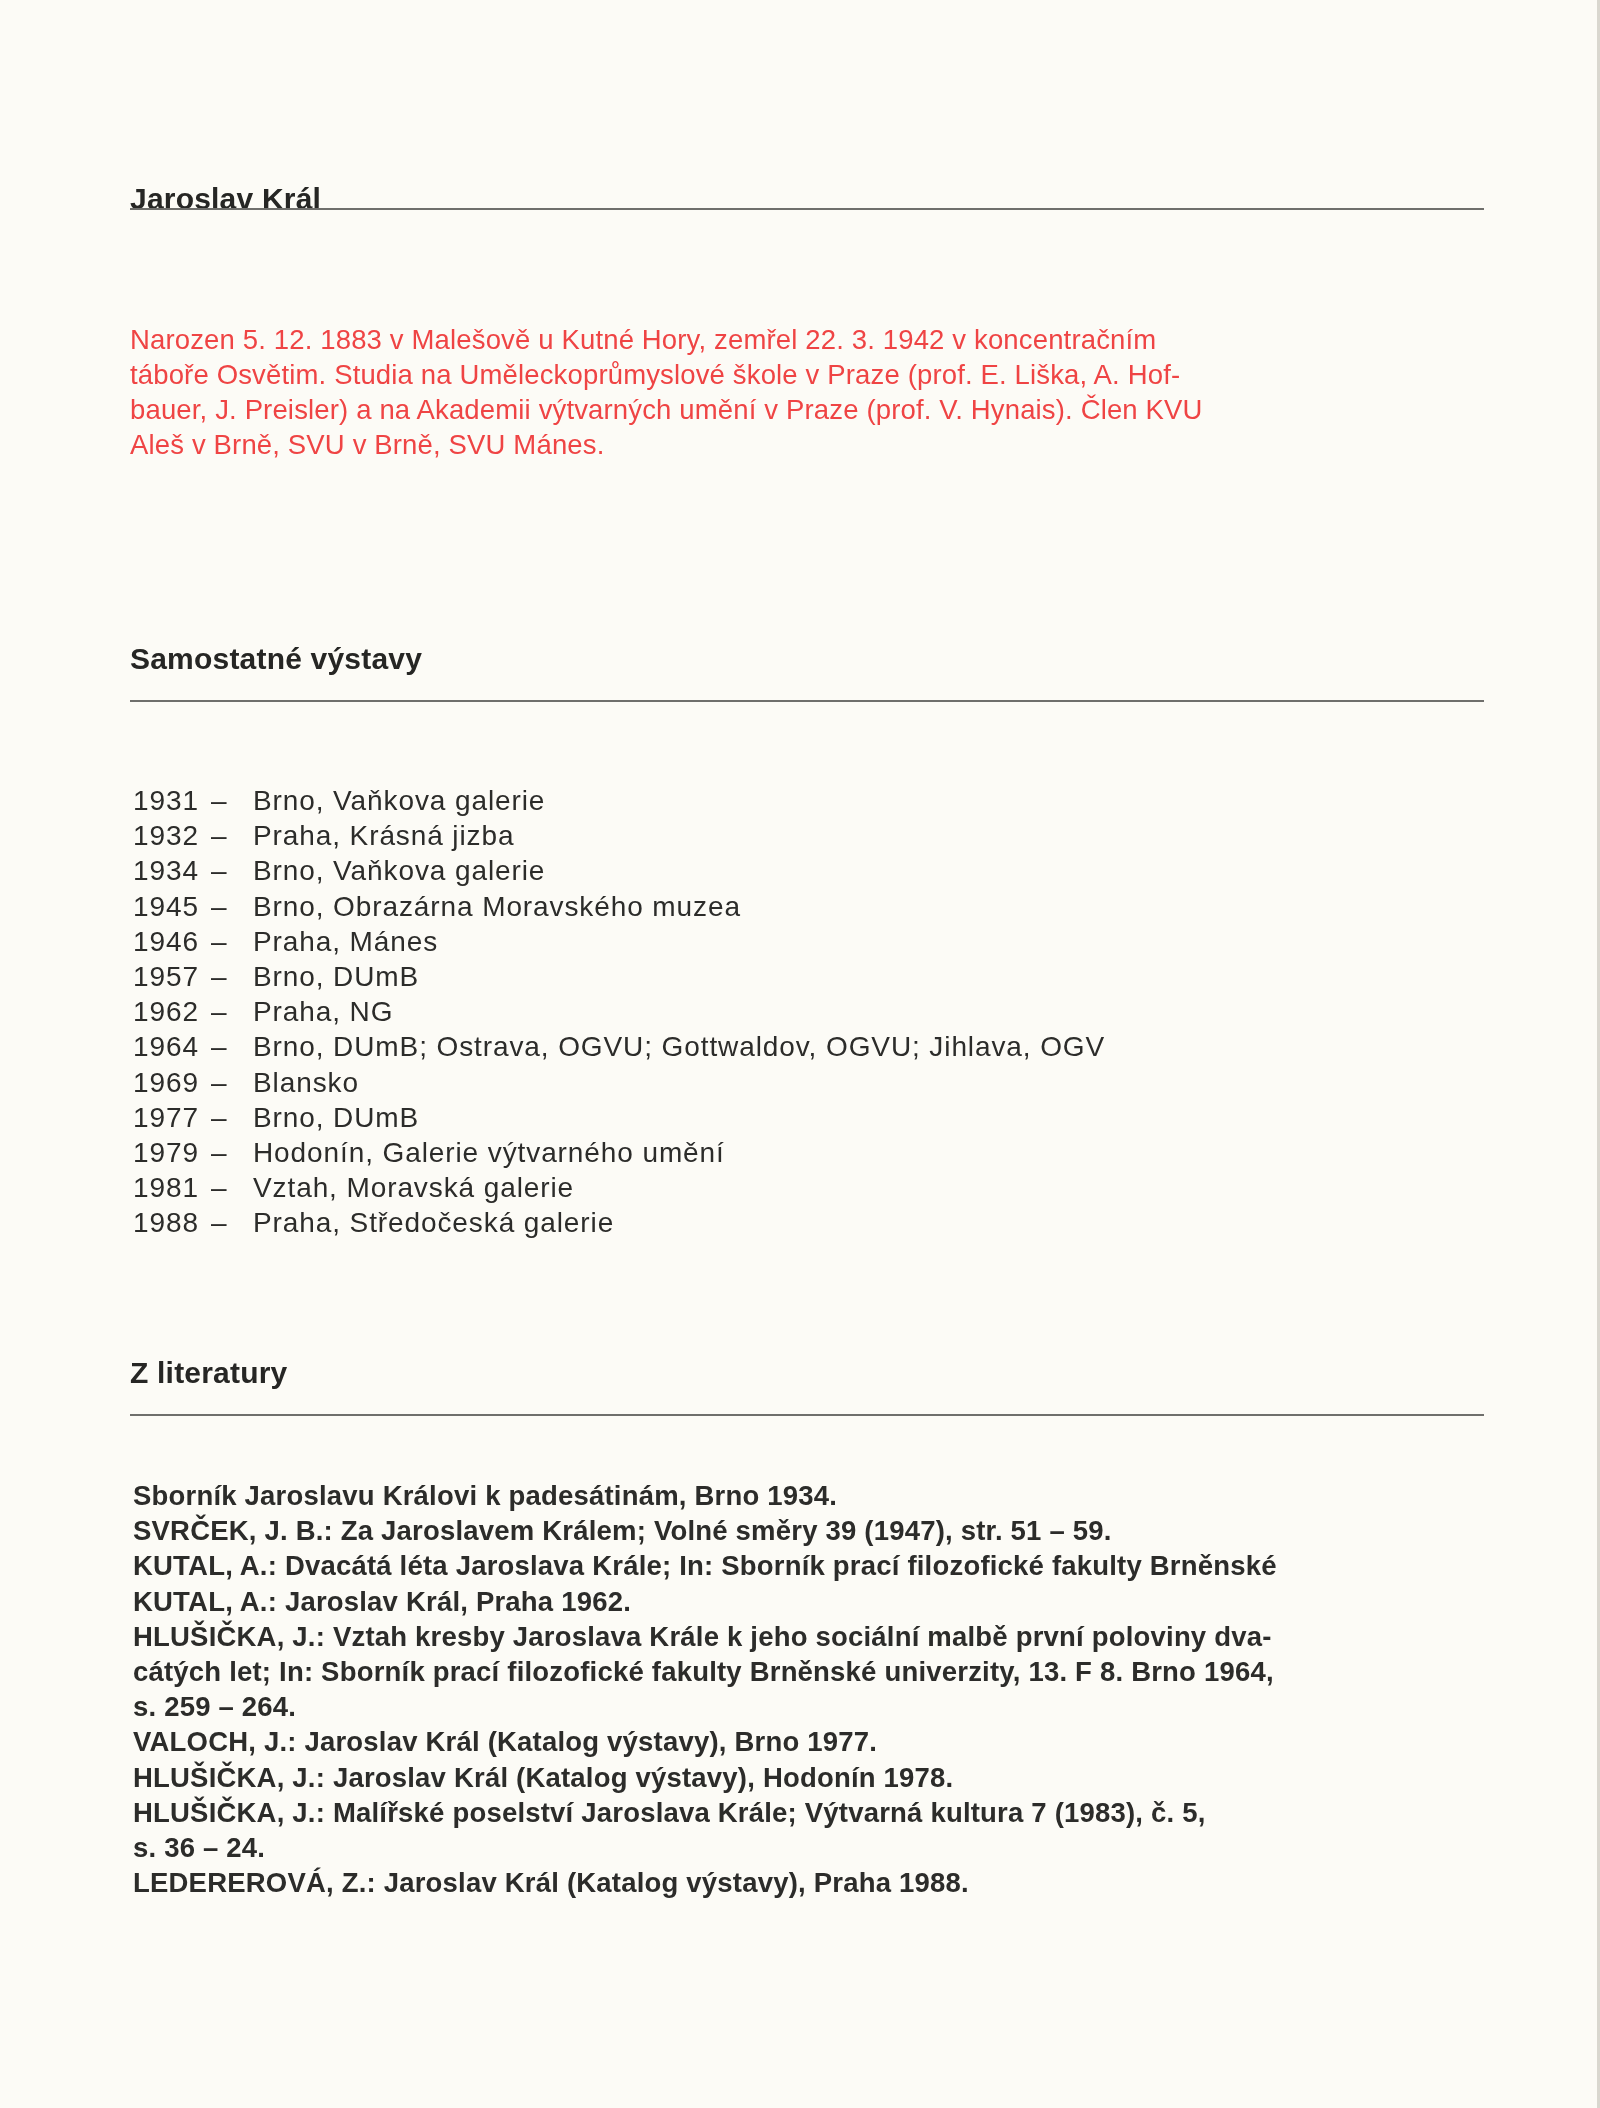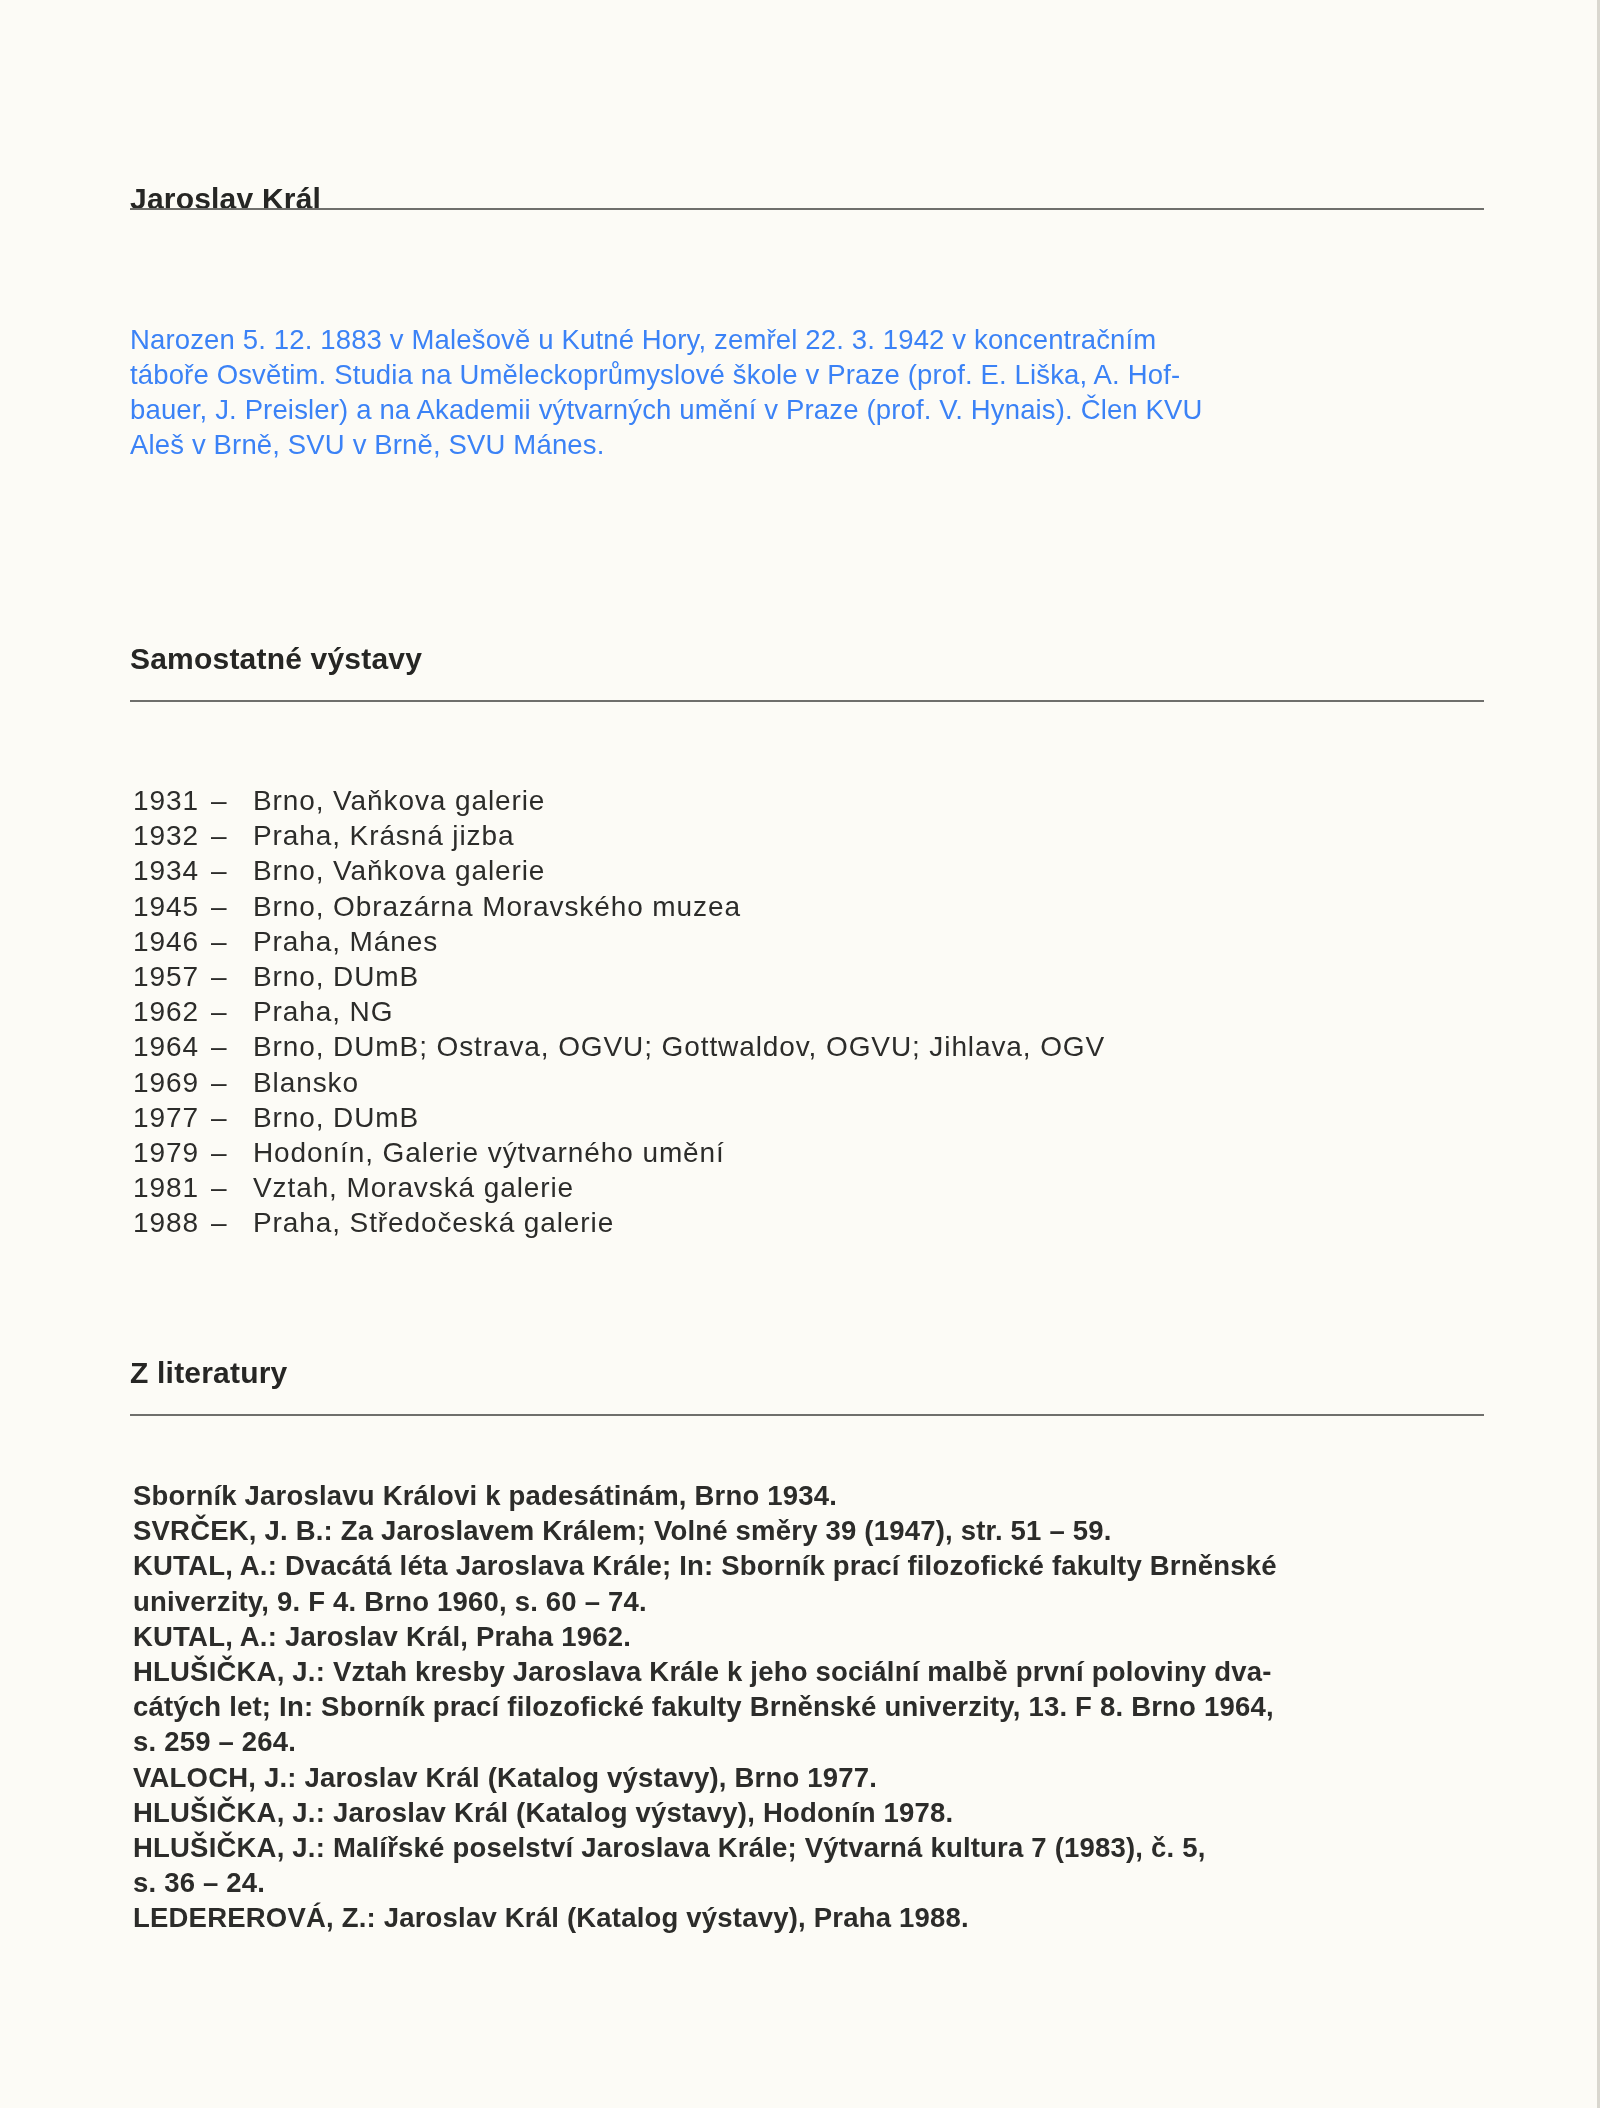--- a/index.html
+++ b/index.html
@@ -38,21 +38,21 @@
       height: 2px;
       background: #6f6f6c;
     }
     .bio {
       position: absolute;
       left: 130px;
       top: 322px;
       width: 1360px;
       font-size: 27.5px;
       line-height: 35px;
-      color: #3b82f6;
+      color: #ef4444;
       letter-spacing: 0.15px;
       text-align: justify;
     }
     .bio-line {
       display: block;
       white-space: nowrap;
     }
     .exhibitions {
       position: absolute;
       left: 133px;
@@ -178,21 +178,20 @@
     </div>
 </div>
 
 <div class="heading" style="top:1356px;">Z literatury</div>
 <div class="rule" style="top:1414px;"></div>
 
 <div class="literature">
   <span class="lit-line">Sborník Jaroslavu Královi k padesátinám, Brno 1934.</span>
   <span class="lit-line">SVRČEK, J. B.: Za Jaroslavem Králem; Volné směry 39 (1947), str. 51 – 59.</span>
   <span class="lit-line">KUTAL, A.: Dvacátá léta Jaroslava Krále; In: Sborník prací filozofické fakulty Brněnské</span>
-  <span class="lit-line">univerzity, 9. F 4. Brno 1960, s. 60 – 74.</span>
   <span class="lit-line">KUTAL, A.: Jaroslav Král, Praha 1962.</span>
   <span class="lit-line">HLUŠIČKA, J.: Vztah kresby Jaroslava Krále k jeho sociální malbě první poloviny dva-</span>
   <span class="lit-line">cátých let; In: Sborník prací filozofické fakulty Brněnské univerzity, 13. F 8. Brno 1964,</span>
   <span class="lit-line">s. 259 – 264.</span>
   <span class="lit-line">VALOCH, J.: Jaroslav Král (Katalog výstavy), Brno 1977.</span>
   <span class="lit-line">HLUŠIČKA, J.: Jaroslav Král (Katalog výstavy), Hodonín 1978.</span>
   <span class="lit-line">HLUŠIČKA, J.: Malířské poselství Jaroslava Krále; Výtvarná kultura 7 (1983), č. 5,</span>
   <span class="lit-line">s. 36 – 24.</span>
   <span class="lit-line">LEDEREROVÁ, Z.: Jaroslav Král (Katalog výstavy), Praha 1988.</span>
 </div>

